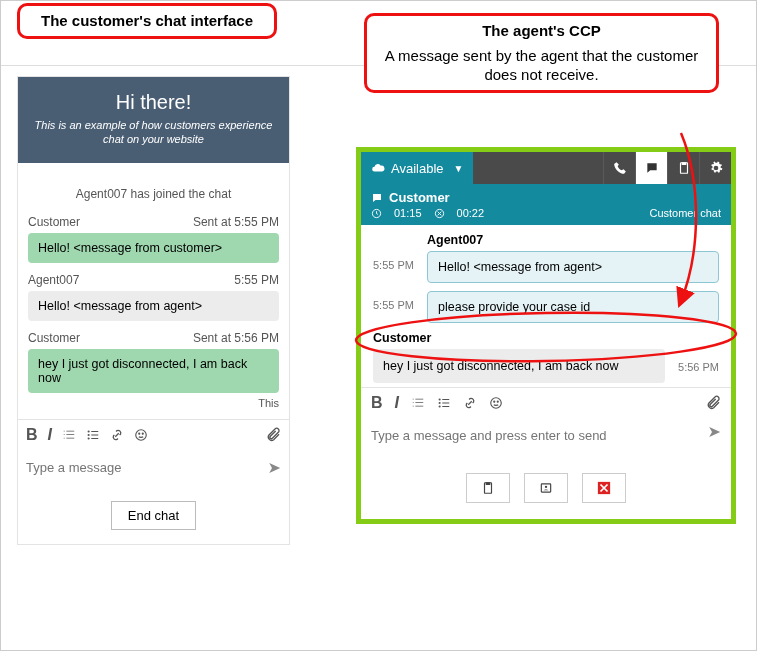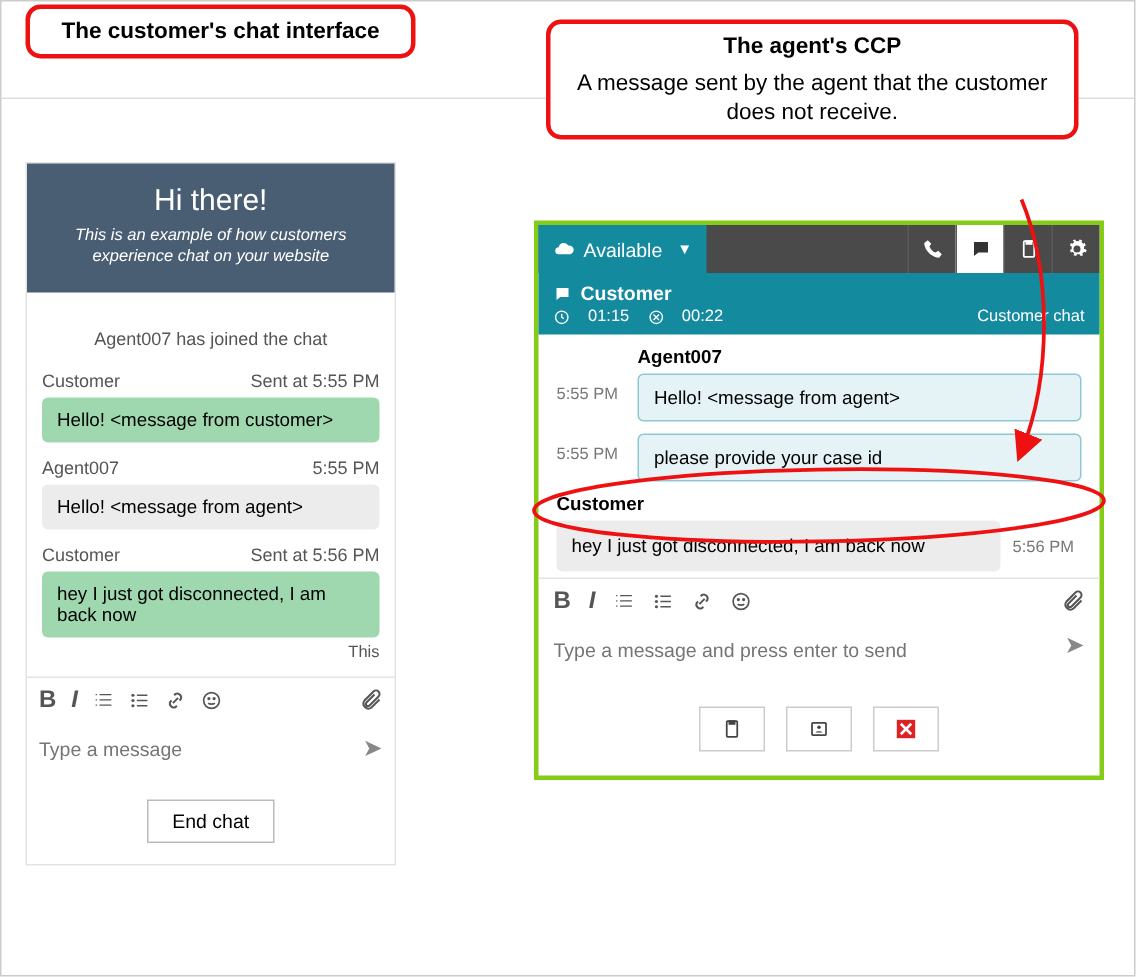--- a/index.html
+++ b/index.html
@@ -28,24 +28,23 @@
   #callout-customer { top:2px; left:16px; width:260px; font-size:15px; line-height:1.2; }
   #callout-agent    { top:12px; left:363px; width:355px; font-size:15px; line-height:1.25; }
   #callout-agent .line2 { font-weight:normal; font-size:15px; margin-top:6px; display:block; }
 
   .hr { position:absolute; top:64px; left:0; right:0; height:0; border-top:1px solid #ddd; }
 
   
   .cust-widget {
     position:absolute;
     top:75px; left:16px;
-    width:247px;
+    width:273px;
     background:#fff;
     border:1px solid #e3e3e3;
-    margin-top:32px;
   }
   .cust-header {
     background:#4a5e73;
     color:#fff;
     text-align:center;
     padding:14px 16px 16px 16px;
   }
   .cust-header .h1 { font-size:20px; margin-bottom:4px; }
   .cust-header .sub { font-size:11px; line-height:1.3;font-style:italic; }
   .cust-body { padding:6px 10px 4px 10px; font-size:12.5px; }
@@ -75,21 +74,21 @@
   .end-btn { border:1px solid #bbb; background:#fff; padding:6px 16px; font-size:13px; cursor:pointer; }
 
   .ic { display:inline-flex; align-items:center; justify-content:center; }
 
   
   .ccp {
     position:absolute;
     top:146px; left:355px;
     width:380px;
     background:#fff;
-    border:3px solid #84cc16;
+    border:5px solid #84cc16;
   }
   .ccp-top {
     background:#4a4a4a;
     display:flex;
     align-items:stretch;
     height:32px;
   }
   .status-pill {
     display:flex; align-items:center; gap:6px;
     background:#148a9f;
@@ -120,21 +119,21 @@
     padding:8px 10px;
     font-size:12.5px;
     flex:1;
     position:relative;
   }
   .cust-name { font-weight:bold; margin:8px 0 4px 0;}
   .ccp-cust-row { display:flex; gap:8px; align-items:flex-start; }
   .ccp-cust-bubble {
     background:#ececec; border-radius:4px; padding:10px; font-size:12.5px; flex:1;
   }
-  .ccp-cust-ts { color:#777; font-size:11px; padding-top:12px; width:46px; flex-shrink:0;}
+  .ccp-cust-ts { color:#777; font-size:11px; padding-top:12px; width:46px; text-align:right; flex-shrink:0;}
   .ccp-toolbar { border-top:1px solid #e3e3e3; padding:6px 10px; display:flex; gap:12px; color:#555; align-items:center;}
   .ccp-toolbar .spacer{flex:1;}
   .ccp-input-row { display:flex; align-items:flex-start; padding:4px 10px 14px 10px;}
   .ccp-input { flex:1; border:none; outline:none; font-size:13px; color:#888; padding:6px 0;}
   .ccp-actions { display:flex; gap:14px; justify-content:center; padding:10px 0 16px 0;}
   .action-btn { width:44px; height:30px; border:1px solid #ccc; background:#fff; display:flex; align-items:center; justify-content:center; font-size:14px; color:#444; cursor:pointer;}
   .action-btn.danger { color:#d22; }
 
   
   svg.annot { position:absolute; top:0; left:0; width:757px; height:651px; pointer-events:none; z-index:40;}

